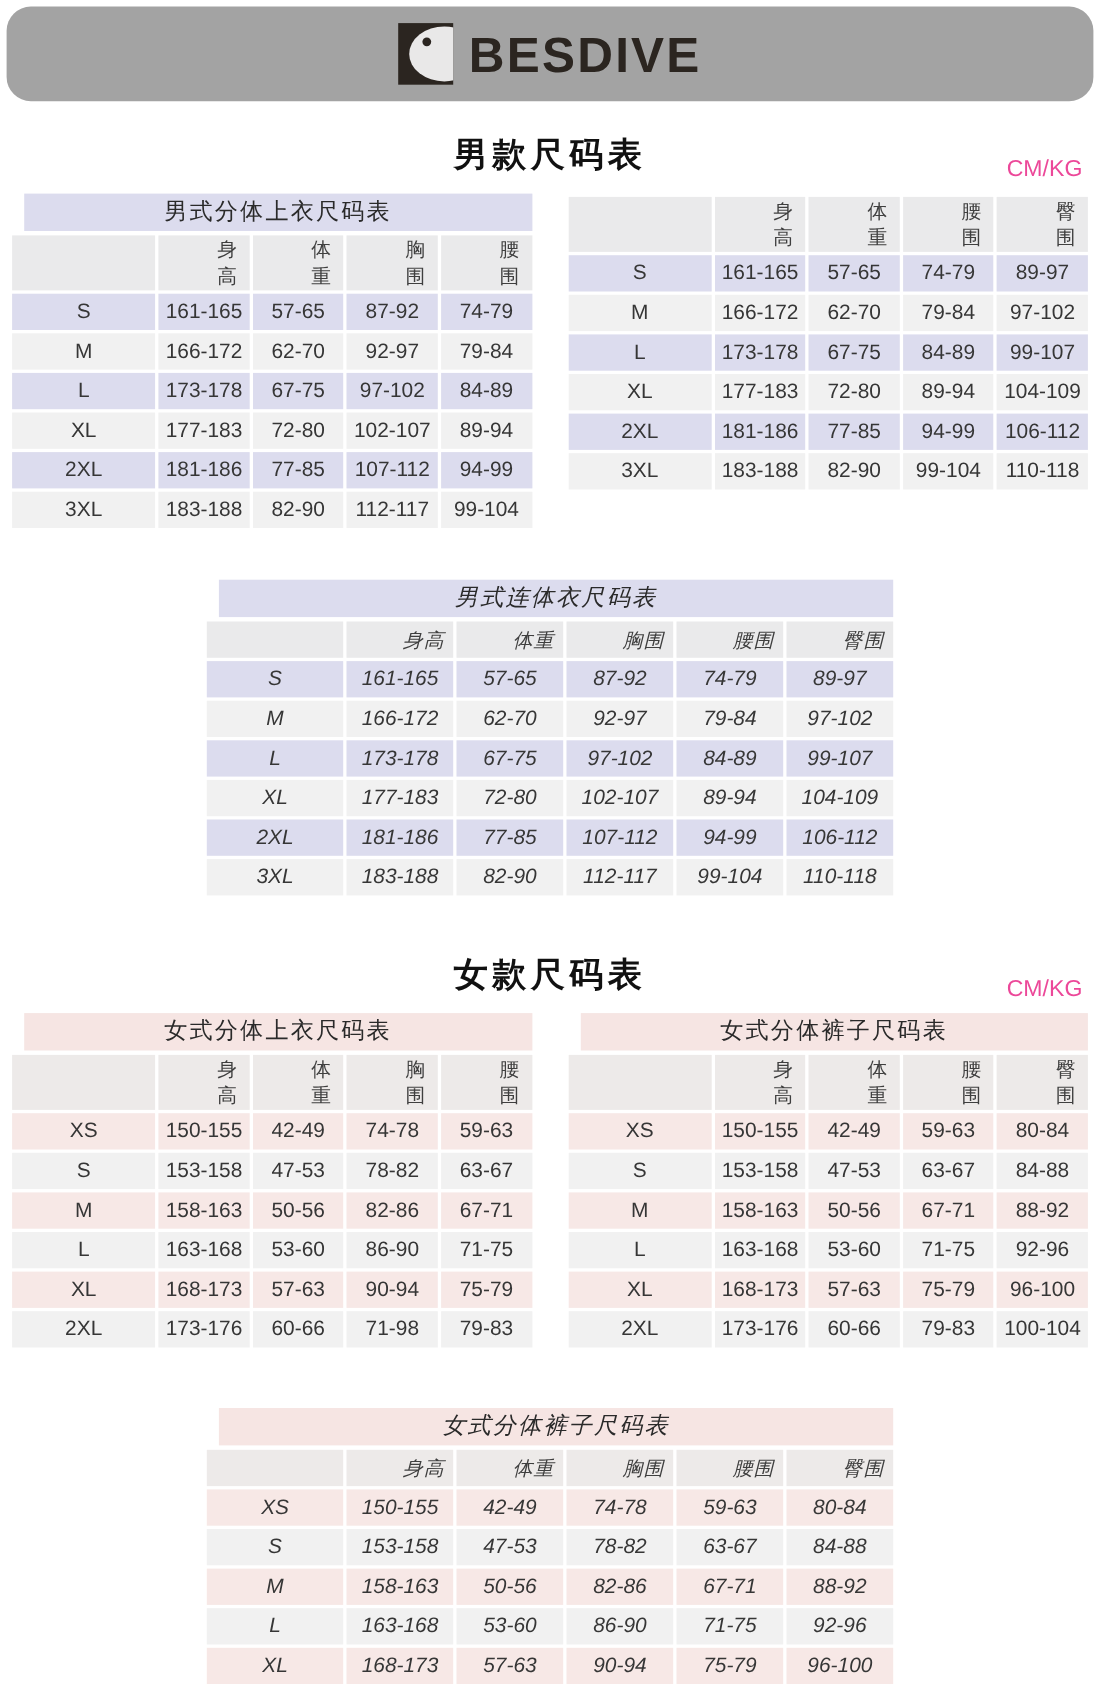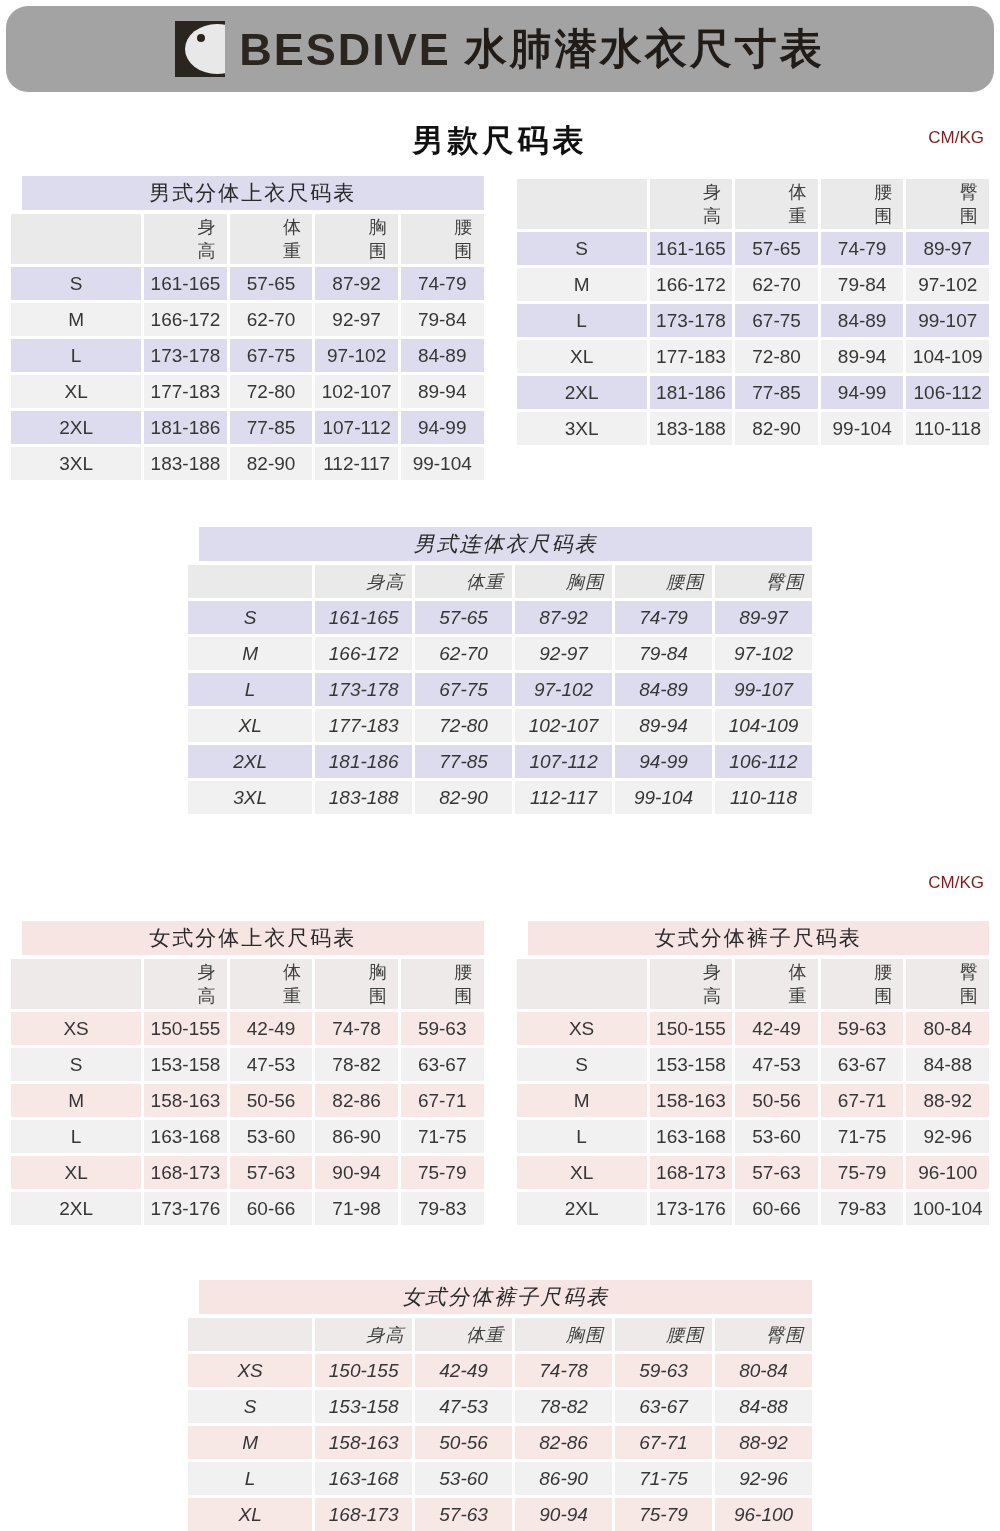--- a/index.html
+++ b/index.html
@@ -69,23 +69,23 @@
   .section-title {
     font-size: 31px;
     font-weight: 600;
     letter-spacing: 4px;
     color: #111111;
     line-height: 54px;
   }
   .unit-label {
     position: absolute;
     right: 16px;
-    bottom: 20px;
-    font-size: 17px;
-    color: #7f1d1d;
+    bottom: 2px;
+    font-size: 21px;
+    color: #ec4899;
     letter-spacing: 0px;
   }
 
   
   .tables-row {
     display: flex;
     gap: 27px;
     padding: 0 8px;
     margin-top: 8px;
   }
@@ -143,21 +143,20 @@
 </style>
 </head>
 <body>
 
 <div class="top-band">
   <span class="logo-mark">
     <span class="fish"></span>
     <span class="eye"></span>
   </span>
   <span class="brand">BESDIVE</span>
-  <span class="header-title">水肺潜水衣尺寸表</span>
 </div>
 
 <div class="section-head">
   <span class="section-title">男款尺码表</span>
   <span class="unit-label">CM/KG</span>
 </div>
 
 <div class="tables-row">
   <div class="size-table men cols5">
     <div class="table-title">男式分体上衣尺码表</div>
@@ -336,20 +335,21 @@
           <td>82-90</td>
           <td>112-117</td>
           <td>99-104</td>
           <td>110-118</td>
         </tr>
       </tbody>
   </table>
 </div>
 
 <div class="section-head women-head">
+  <span class="section-title">女款尺码表</span>
   <span class="unit-label">CM/KG</span>
 </div>
 
 <div class="tables-row">
   <div class="size-table women cols5">
     <div class="table-title">女式分体上衣尺码表</div>
     <table>
       <thead>
           <tr>
             <th></th>

